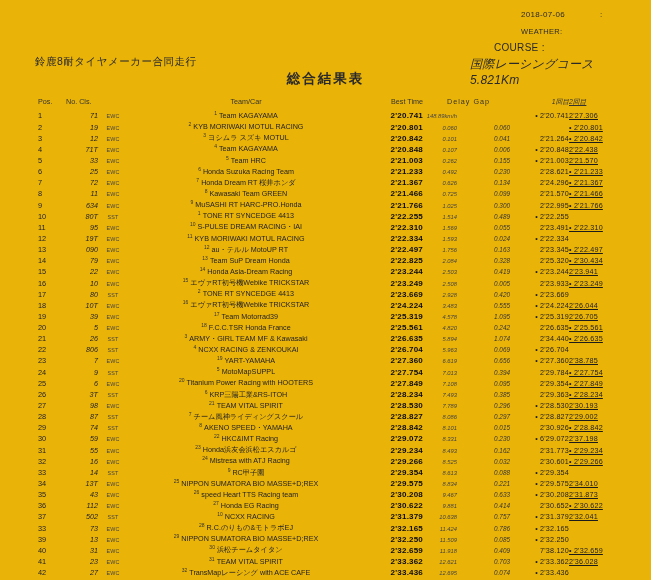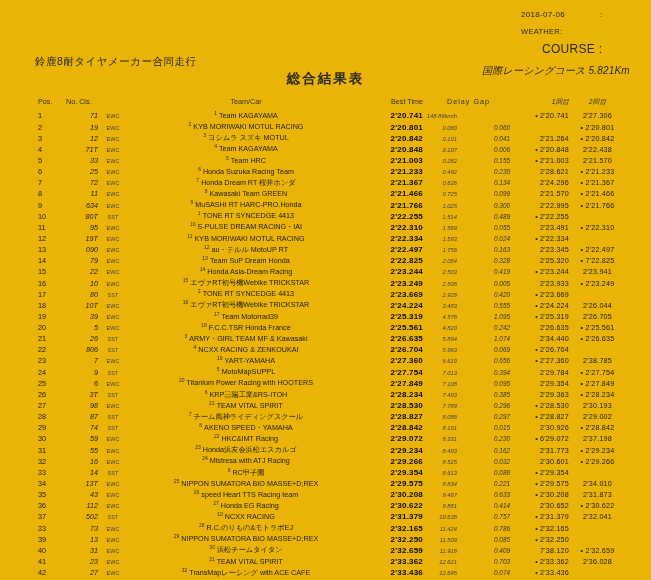--- a/index.html
+++ b/index.html
@@ -5,41 +5,41 @@
   html,body{margin:0;padding:0;background:#ffffff;}
   body{width:651px;height:580px;overflow:hidden;position:relative;
        font-family:"Liberation Sans","DejaVu Sans",sans-serif;color:#2a2a2a;
        -webkit-font-smoothing:antialiased;}
   .page{position:absolute;left:0;top:0;width:651px;height:580px;background:#eab308;}
 
   
   .meta-date{position:absolute;left:521px;top:10px;font-size:8px;letter-spacing:.3px;}
   .meta-date .colon{position:absolute;left:79px;top:0;}
   .meta-weather{position:absolute;left:521px;top:27px;font-size:7.5px;letter-spacing:.3px;}
-  .meta-course{position:absolute;left:542px;top:42px;font-size:12px;letter-spacing:.3px;}
-  .meta-course-value{position:absolute;left:470px;top:56px;width:172px;text-align:center;
-                     font-size:10px;font-style:italic;letter-spacing:.2px;margin-top:8px;}
+  .meta-course{position:absolute;left:494px;top:42px;font-size:10px;letter-spacing:.3px;}
+  .meta-course-value{position:absolute;left:470px;top:56px;width:172px;text-align:left;
+                     font-size:12px;font-style:italic;letter-spacing:.2px;}
 
   
   .event-title{position:absolute;left:35px;top:55px;font-size:10.5px;letter-spacing:.5px;}
   .report-title{position:absolute;left:0;right:0;top:70px;text-align:center;
                 font-size:13.5px;font-weight:bold;letter-spacing:2px;}
 
   
   .thead,.row{display:flex;align-items:baseline;}
   .c{flex:none;white-space:nowrap;overflow:visible;}
   .col-pos{width:28px;text-align:left;}
   .col-no{width:32px;text-align:right;}
   .col-cls{width:30px;text-align:center;}
   .col-team{width:222px;text-align:center;padding-left:14px;box-sizing:border-box;}
   .col-best{width:75px;text-align:right;padding-right:2px;box-sizing:border-box;}
   .col-delay{width:32px;text-align:right;}
   .col-gap{width:55px;text-align:right;padding-right:2px;box-sizing:border-box;}
   .col-s1{width:57px;text-align:right;}
-  .col-s2{width:57px;text-align:center;}
+  .col-s2{width:57px;text-align:left;text-decoration:underline;}
 
   .thead{position:absolute;left:38px;top:97px;height:12px;font-size:7.2px;color:#333;}
   .thead .h-nocls{width:62px;text-align:left;}
   .thead .h-delaygap{width:87px;text-align:center;letter-spacing:1px;}
   .thead .h-s1,.thead .h-s2{font-style:italic;font-size:6.8px;}
 
   .rows{position:absolute;left:38px;top:108px;}
   .row{height:11.15px;line-height:11.15px;}
   .row .col-pos{font-size:7.4px;color:#222;}
   .row .col-no{font-size:7.2px;font-style:italic;color:#222;}
@@ -236,21 +236,21 @@
 
     <div class="row">
       <span class="c col-pos">14</span>
       <span class="c col-no">79</span>
       <span class="c col-cls">EWC</span>
       <span class="c col-team"><sup class="rank">13</sup><span>Team SuP Dream Honda</span></span>
       <span class="c col-best">2'22.825</span>
       <span class="c col-delay">2.084</span>
       <span class="c col-gap">0.328</span>
       <span class="c col-s1">2'25.320</span>
-      <span class="c col-s2">• 7'22.825</span>
+      <span class="c col-s2">• 2'30.434</span>
     </div>
 
     <div class="row">
       <span class="c col-pos">15</span>
       <span class="c col-no">22</span>
       <span class="c col-cls">EWC</span>
       <span class="c col-team"><sup class="rank">14</sup><span>Honda Asia-Dream Racing</span></span>
       <span class="c col-best">2'23.244</span>
       <span class="c col-delay">2.503</span>
       <span class="c col-gap">0.419</span>

